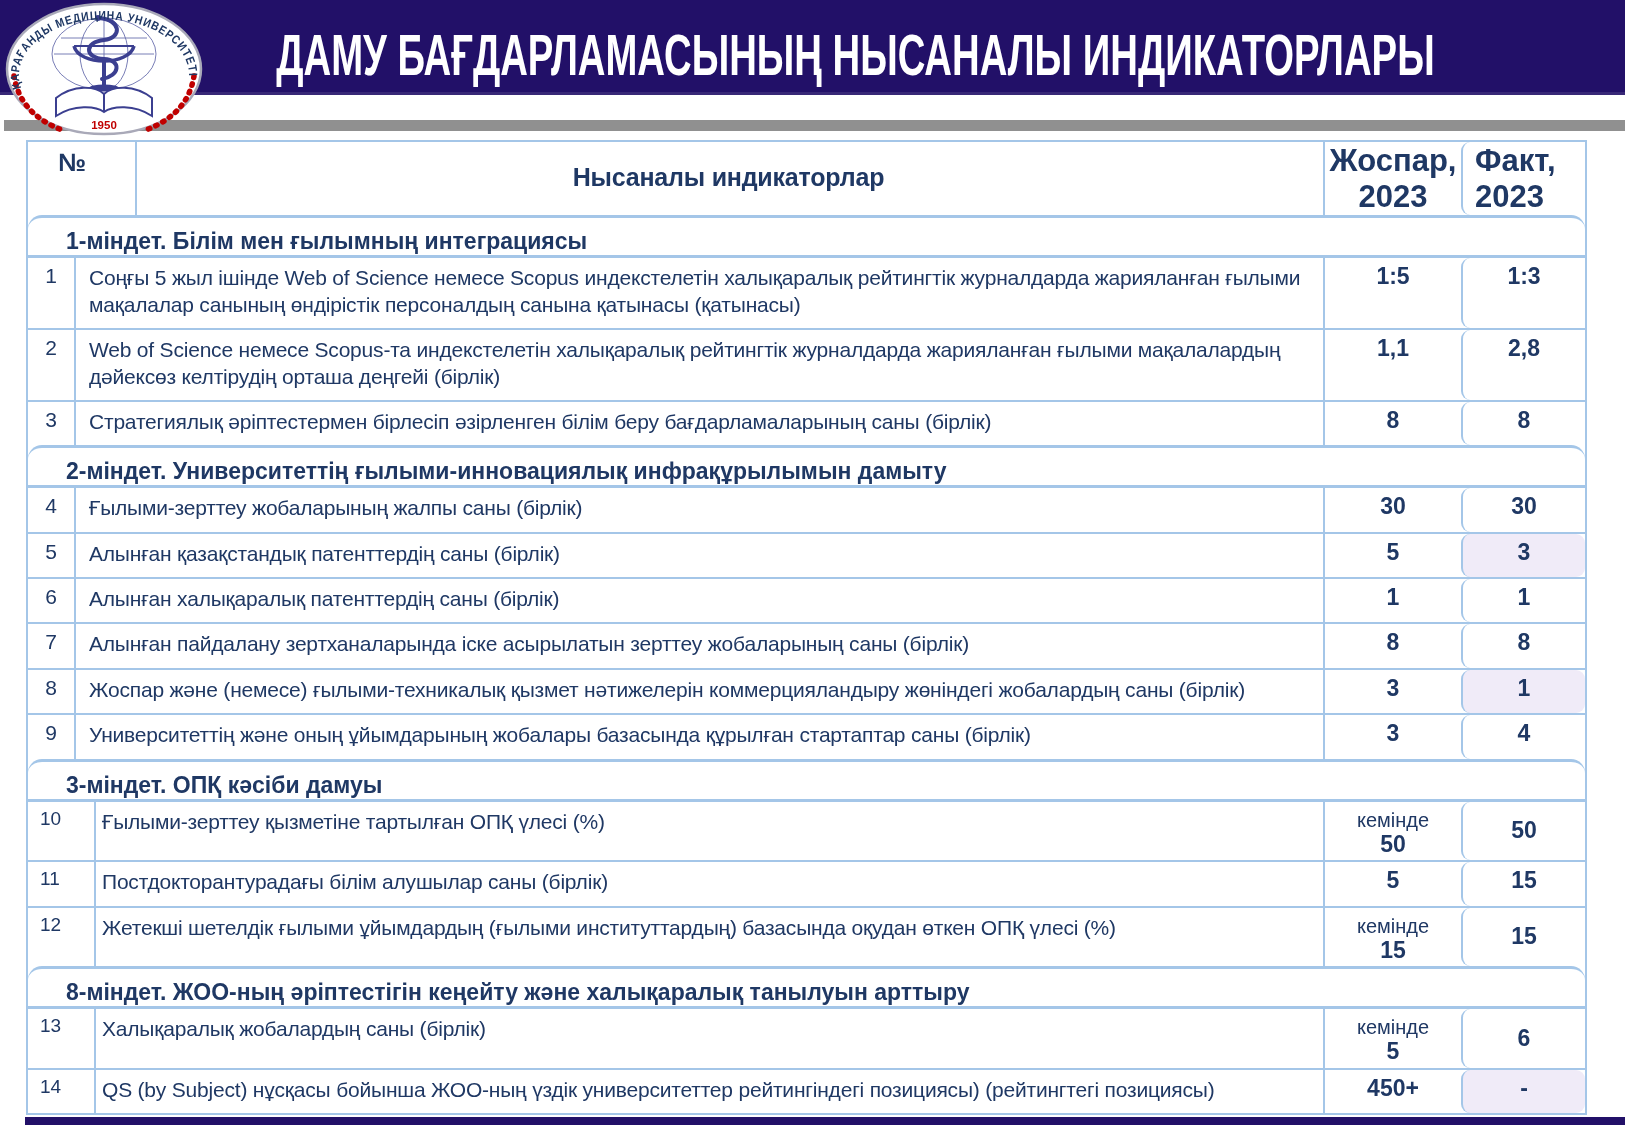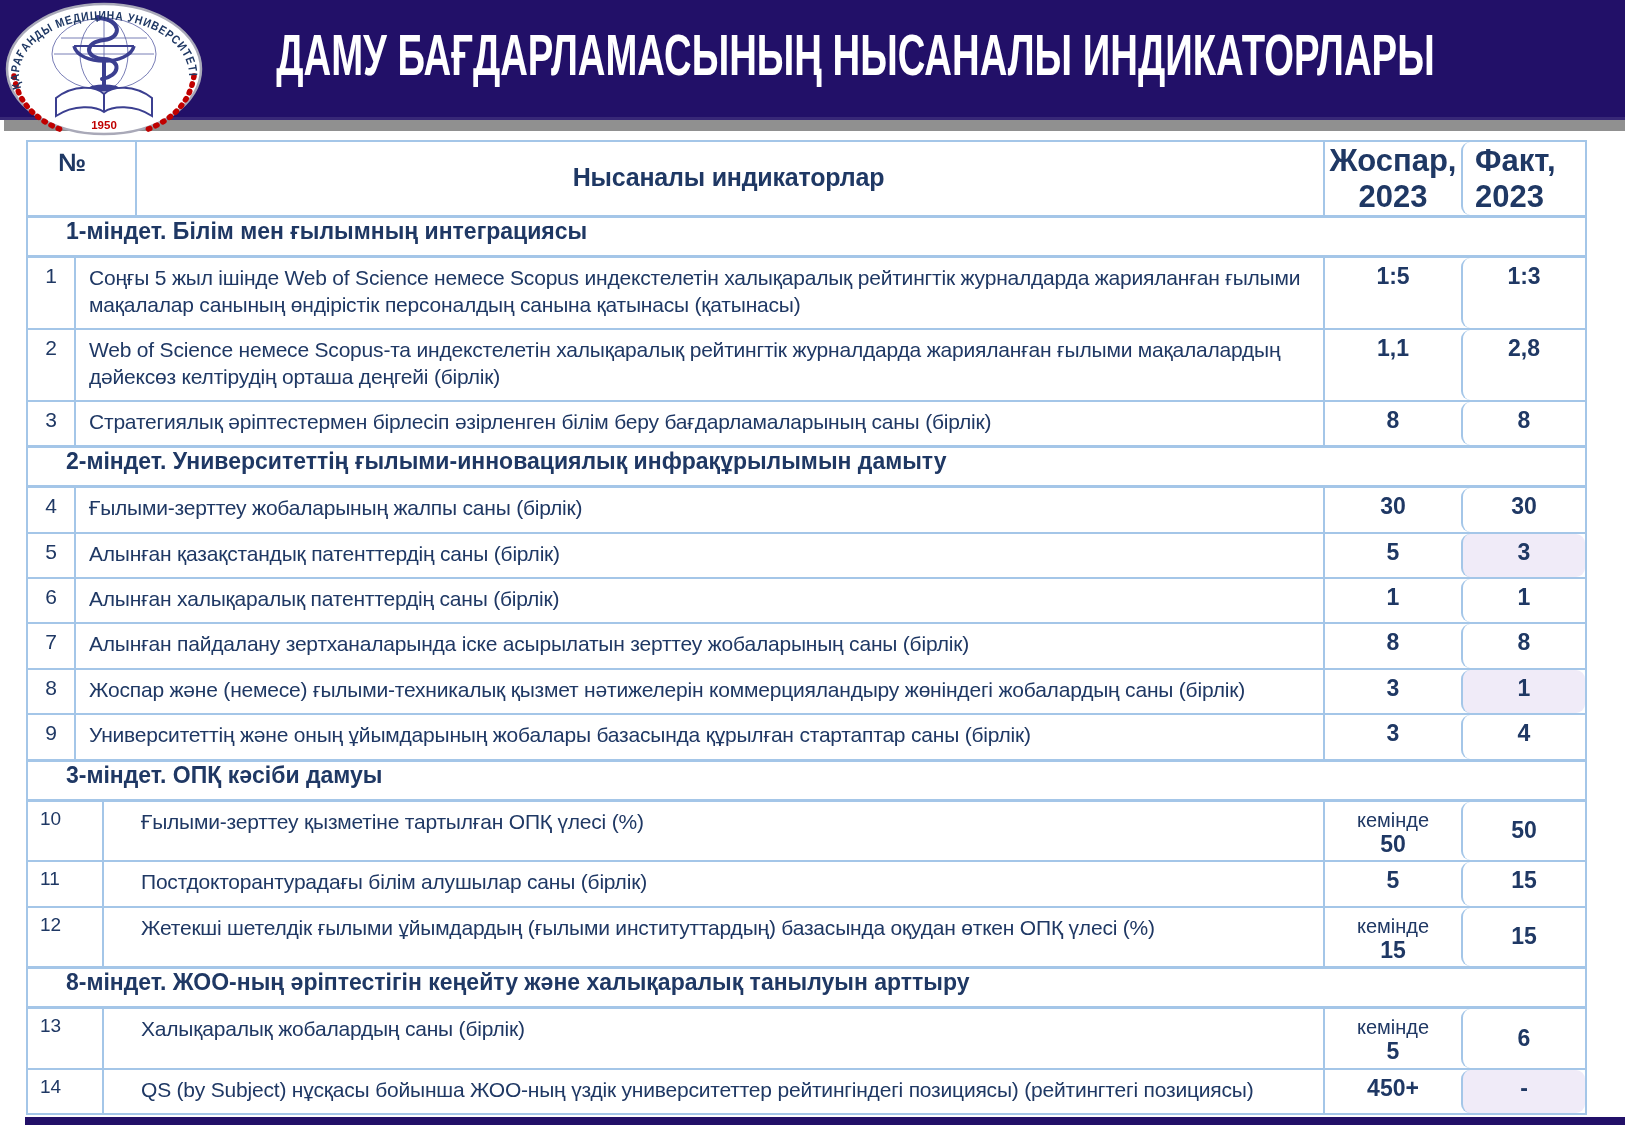--- a/index.html
+++ b/index.html
@@ -7,51 +7,51 @@
     --tx:#1f3864;
     --hl:#f0ebf8;
     --navy:#221068;
   }
   html,body{margin:0;padding:0;background:#e8e8e8;}
   .slide{
     position:relative;width:1625px;height:1125px;background:#ffffff;overflow:hidden;
     font-family:"Liberation Sans",sans-serif;color:var(--tx);
   }
   
-  .banner{position:absolute;top:0;left:0;width:100%;height:120px;background:var(--navy);
+  .banner{position:absolute;top:0;left:0;width:100%;height:95px;background:var(--navy);
     box-shadow:inset 0 -3px 0 rgba(255,255,255,0.10);}
   .banner-title{
     position:absolute;left:0;right:0;top:21px;text-align:center;
     font-size:58px;font-weight:bold;color:#ffffff;white-space:nowrap;
     transform:scaleX(0.66);
   }
   .gray-bar{position:absolute;top:120px;left:4px;right:0;height:11px;background:#909090;}
   .logo{position:absolute;top:2px;left:4px;width:200px;height:134px;z-index:5;}
 
   
   .tablewrap{
     position:absolute;left:26px;top:140px;width:1561px;height:975px;
     border:2px solid var(--bd);box-sizing:border-box;
     display:flex;flex-direction:column;background:#fff;
   }
   .trow{display:grid;grid-template-columns:46px 1249px 138px 124px;
     border-top:2px solid var(--bd);flex:1 0 auto;box-sizing:border-box;}
   .trow:first-child{border-top:none;}
   .trow.wide{grid-template-columns:66px 1229px 138px 124px;}
   .trow.thead{grid-template-columns:107px 1188px 138px 124px;min-height:64px;}
-  .trow.section{display:flex;align-items:flex-start;min-height:40px;border-top-width:3px;}
+  .trow.section{display:flex;align-items:flex-end;min-height:40px;border-top-width:3px;border-radius:14px;}
   .trow.aftersec{border-top-width:3px;}
   .trow.data{min-height:41px;}
 
   .c-ind,.c-plan,.c-fact{border-left:2px solid var(--bd);box-sizing:border-box;}
 
   .c-num{padding-top:6px;text-align:center;font-size:21px;}
   .wide .c-num{text-align:left;padding-left:12px;font-size:19px;}
   .c-ind{padding:7px 16px 8px 13px;font-size:21px;line-height:1.26;letter-spacing:-0.2px;}
-  .wide .c-ind{padding-left:37px;margin-left:8px;}
+  .wide .c-ind{padding-left:6px;}
   .c-plan{padding-top:5px;text-align:center;}
   .c-fact{display:flex;justify-content:center;padding-top:5px;border-radius:9px;}
   .c-fact.vcenter{align-items:center;padding-top:0;}
   .c-fact.hl{background:var(--hl);}
   .pv,.fv{font-size:23px;font-weight:bold;line-height:1.2;}
   .kmd{font-size:20px;line-height:1.1;padding-top:2px;}
 
   .slabel{padding-left:38px;font-size:23px;font-weight:bold;}
 
   .hnum{text-align:left;padding-left:30px;padding-top:6px;font-weight:bold;font-size:25px;}

